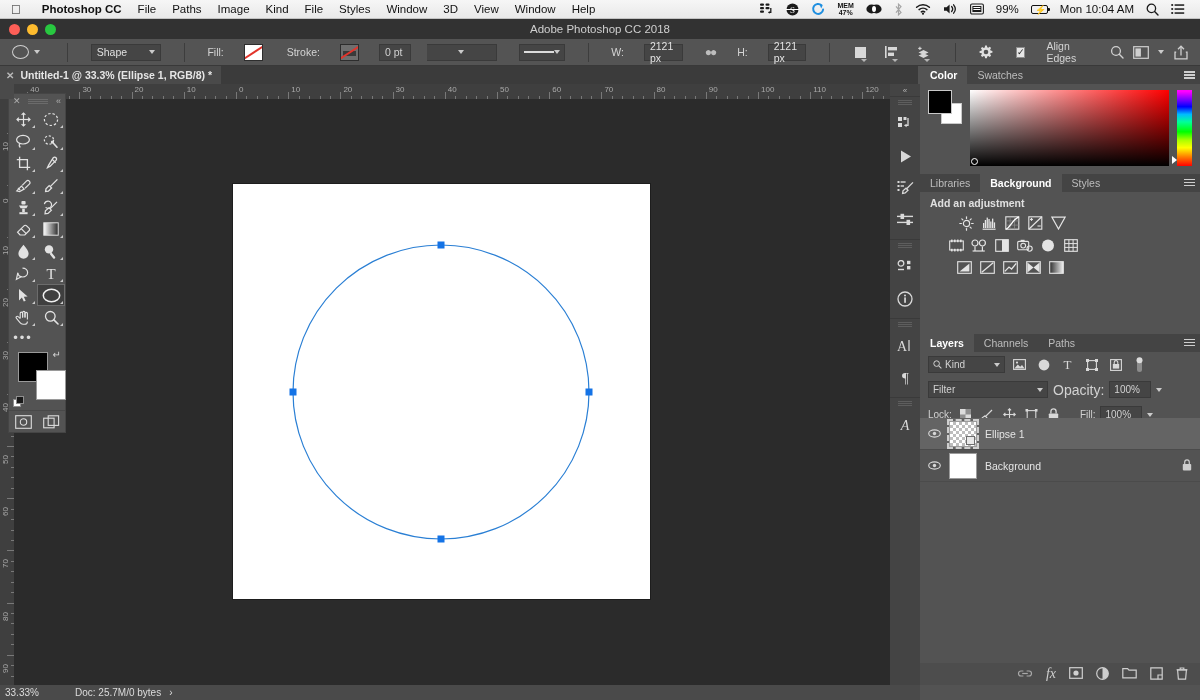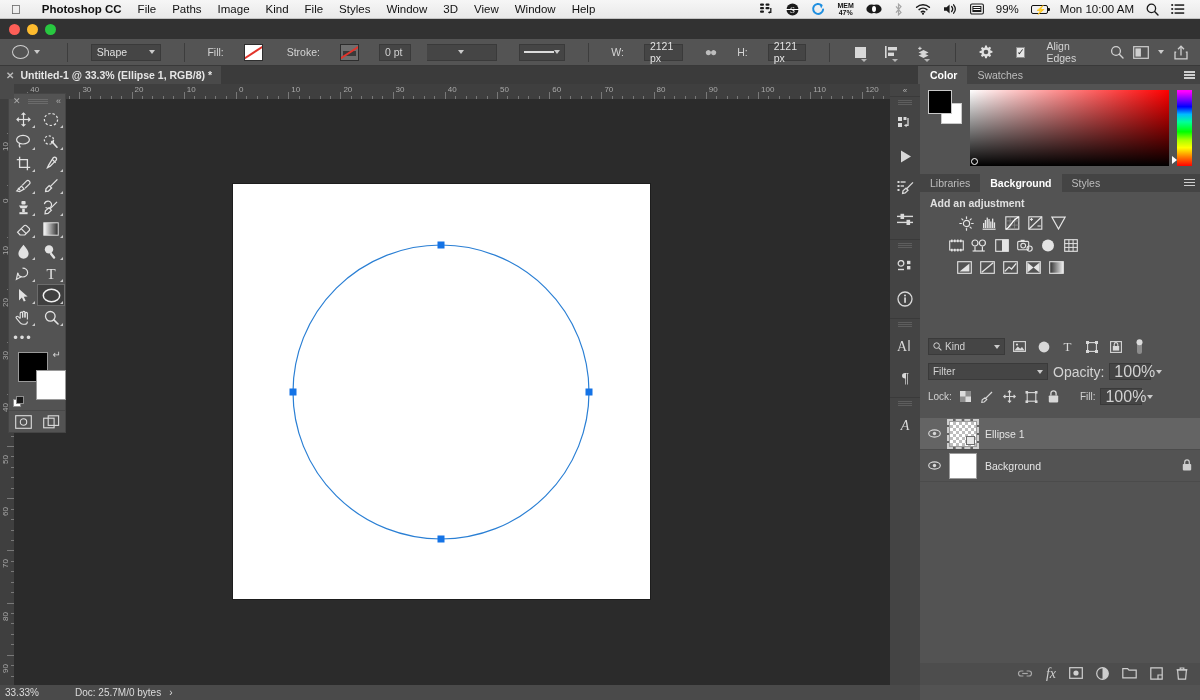--- a/index.html
+++ b/index.html
@@ -159,21 +159,21 @@
   .adjpanel { padding:5px 8px 8px 10px; }
   .adj-title { font-size:10.5px; font-weight:bold; color:#e0e0e0; margin-bottom:6px;}
   .adj-row { display:flex; gap:7px; margin-bottom:6px; padding-left:28px;}
   .adj-ico { width:16px; height:16px; display:flex;align-items:center;justify-content:center;color:#e4e4e4;}
 
   .layerspanel { position:absolute; top:268px; left:0; width:280px; height:351px; background:#535353;}
   .lp-row { display:flex; align-items:center; gap:5px; padding:4px 8px; }
   .kind-box { background:#454545;border:1px solid #3a3a3a;height:17px;width:77px;display:flex;align-items:center;justify-content:space-between;padding:0 4px;font-size:10px;}
   .lp-fi { width:19px; height:17px; display:flex;align-items:center;justify-content:center; color:#d8d8d8;}
   .blend-box { background:#454545;border:1px solid #3a3a3a;height:17px;width:120px;display:flex;align-items:center;justify-content:space-between;padding:0 4px;font-size:10px;}
-  .op-box { background:#454545;border:1px solid #3a3a3a;height:17px;width:42px;display:flex;align-items:center;padding-left:4px;font-size:16px;}
+  .op-box { background:#454545;border:1px solid #3a3a3a;height:17px;width:42px;display:flex;align-items:center;padding-left:4px;font-size:10px;}
   .lock-ico { width:17px;height:15px;display:flex;align-items:center;justify-content:center;color:#d8d8d8;}
   .layerlist { position:absolute; top:84px; left:0; width:280px; height:245px; }
   .layer { height:32px; display:flex; align-items:center; padding:0 8px; gap:8px; border-bottom:1px solid #4b4b4b;}
   .layer.sel { background:#646464; }
   .eye { width:13px; display:flex; justify-content:center; color:#d8d8d8;}
   .thumb { width:28px; height:26px; border:1px solid #9b9b9b; position:relative; background:#fff;}
   .thumb.checker {
     background-image:linear-gradient(45deg,#bdbdbd 25%,transparent 25%,transparent 75%,#bdbdbd 75%),
                      linear-gradient(45deg,#bdbdbd 25%,transparent 25%,transparent 75%,#bdbdbd 75%);
     background-size:6px 6px; background-position:0 0,3px 3px; background-color:#fff;
@@ -277,21 +277,21 @@
             <rect x="3.4" y="4" width="7" height="1" fill="#fff"></rect>
             <rect x="3.4" y="6" width="7" height="1" fill="#fff"></rect>
           </svg>
       </div>
       <div class="ri" style="font-size:11.5px;">99%</div>
       <div class="ri batt">
         <div class="battbox">
             <span class="bolt">⚡</span>
           </div>
       </div>
-      <div class="ri" style="font-size:11.5px;">Mon 10:00 AM</div>
+      <div class="ri" style="font-size:11.5px;">Mon 10:04 AM</div>
       <div class="ri">
         <svg width="13" height="13" viewBox="0 0 13 13">
             <circle cx="5.4" cy="5.4" r="4.2" stroke="#1b1b1b" stroke-width="1.3" fill="none"></circle>
             <path d="M8.6 8.6 L12 12" stroke="#1b1b1b" stroke-width="1.4" stroke-linecap="round"></path>
           </svg>
       </div>
       <div class="ri">
         <svg width="14" height="12" viewBox="0 0 14 12">
             <g fill="#1b1b1b">
         <circle cx="1.2" cy="2" r="1.1"></circle>
@@ -305,20 +305,21 @@
       </div>
     </div>
   </div>
 
   <div class="titlebar">
     <div class="lights">
       <div class="light l-red"></div>
       <div class="light l-yel"></div>
       <div class="light l-grn"></div>
     </div>
+    <div class="apptitle">Adobe Photoshop CC 2018</div>
   </div>
 
   <div class="optbar">
     <div class="tool-preset">
       <div class="ellipse-prev"></div>
       <div class="caret"></div>
     </div>
     <div class="vsep"></div>
     <div class="select-box" style="width:78px">
       <span>Shape</span>
@@ -1103,20 +1104,28 @@
                   <stop offset="1" stop-color="#f2f2f2"></stop>
                 </linearGradient>
               </defs>
               <rect x="0.7" y="0.7" width="13.6" height="11.6" fill="url(#gm)" stroke="#e4e4e4" stroke-width="1.1"></rect>
             </svg>
         </div>
       </div>
     </div>
 
     <div class="layerspanel">
+      <div class="panel-tabs">
+        <div class="ptab active">Layers</div>
+        <div class="ptab">Channels</div>
+        <div class="ptab">Paths</div>
+        <div class="pmenu">
+            <span class="hamb"></span>
+          </div>
+      </div>
 
       <div class="lp-row">
         <div class="kind-box">
           <span style="display:flex;align-items:center;gap:3px;">
             <svg width="9" height="9" viewBox="0 0 9 9">
                 <circle cx="3.6" cy="3.6" r="2.8" stroke="#d2d2d2" stroke-width="1" fill="none"></circle>
                 <path d="M5.8 5.8 L8.4 8.4" stroke="#d2d2d2" stroke-width="1.1"></path>
               </svg>
             <span>Kind</span>
           </span>

